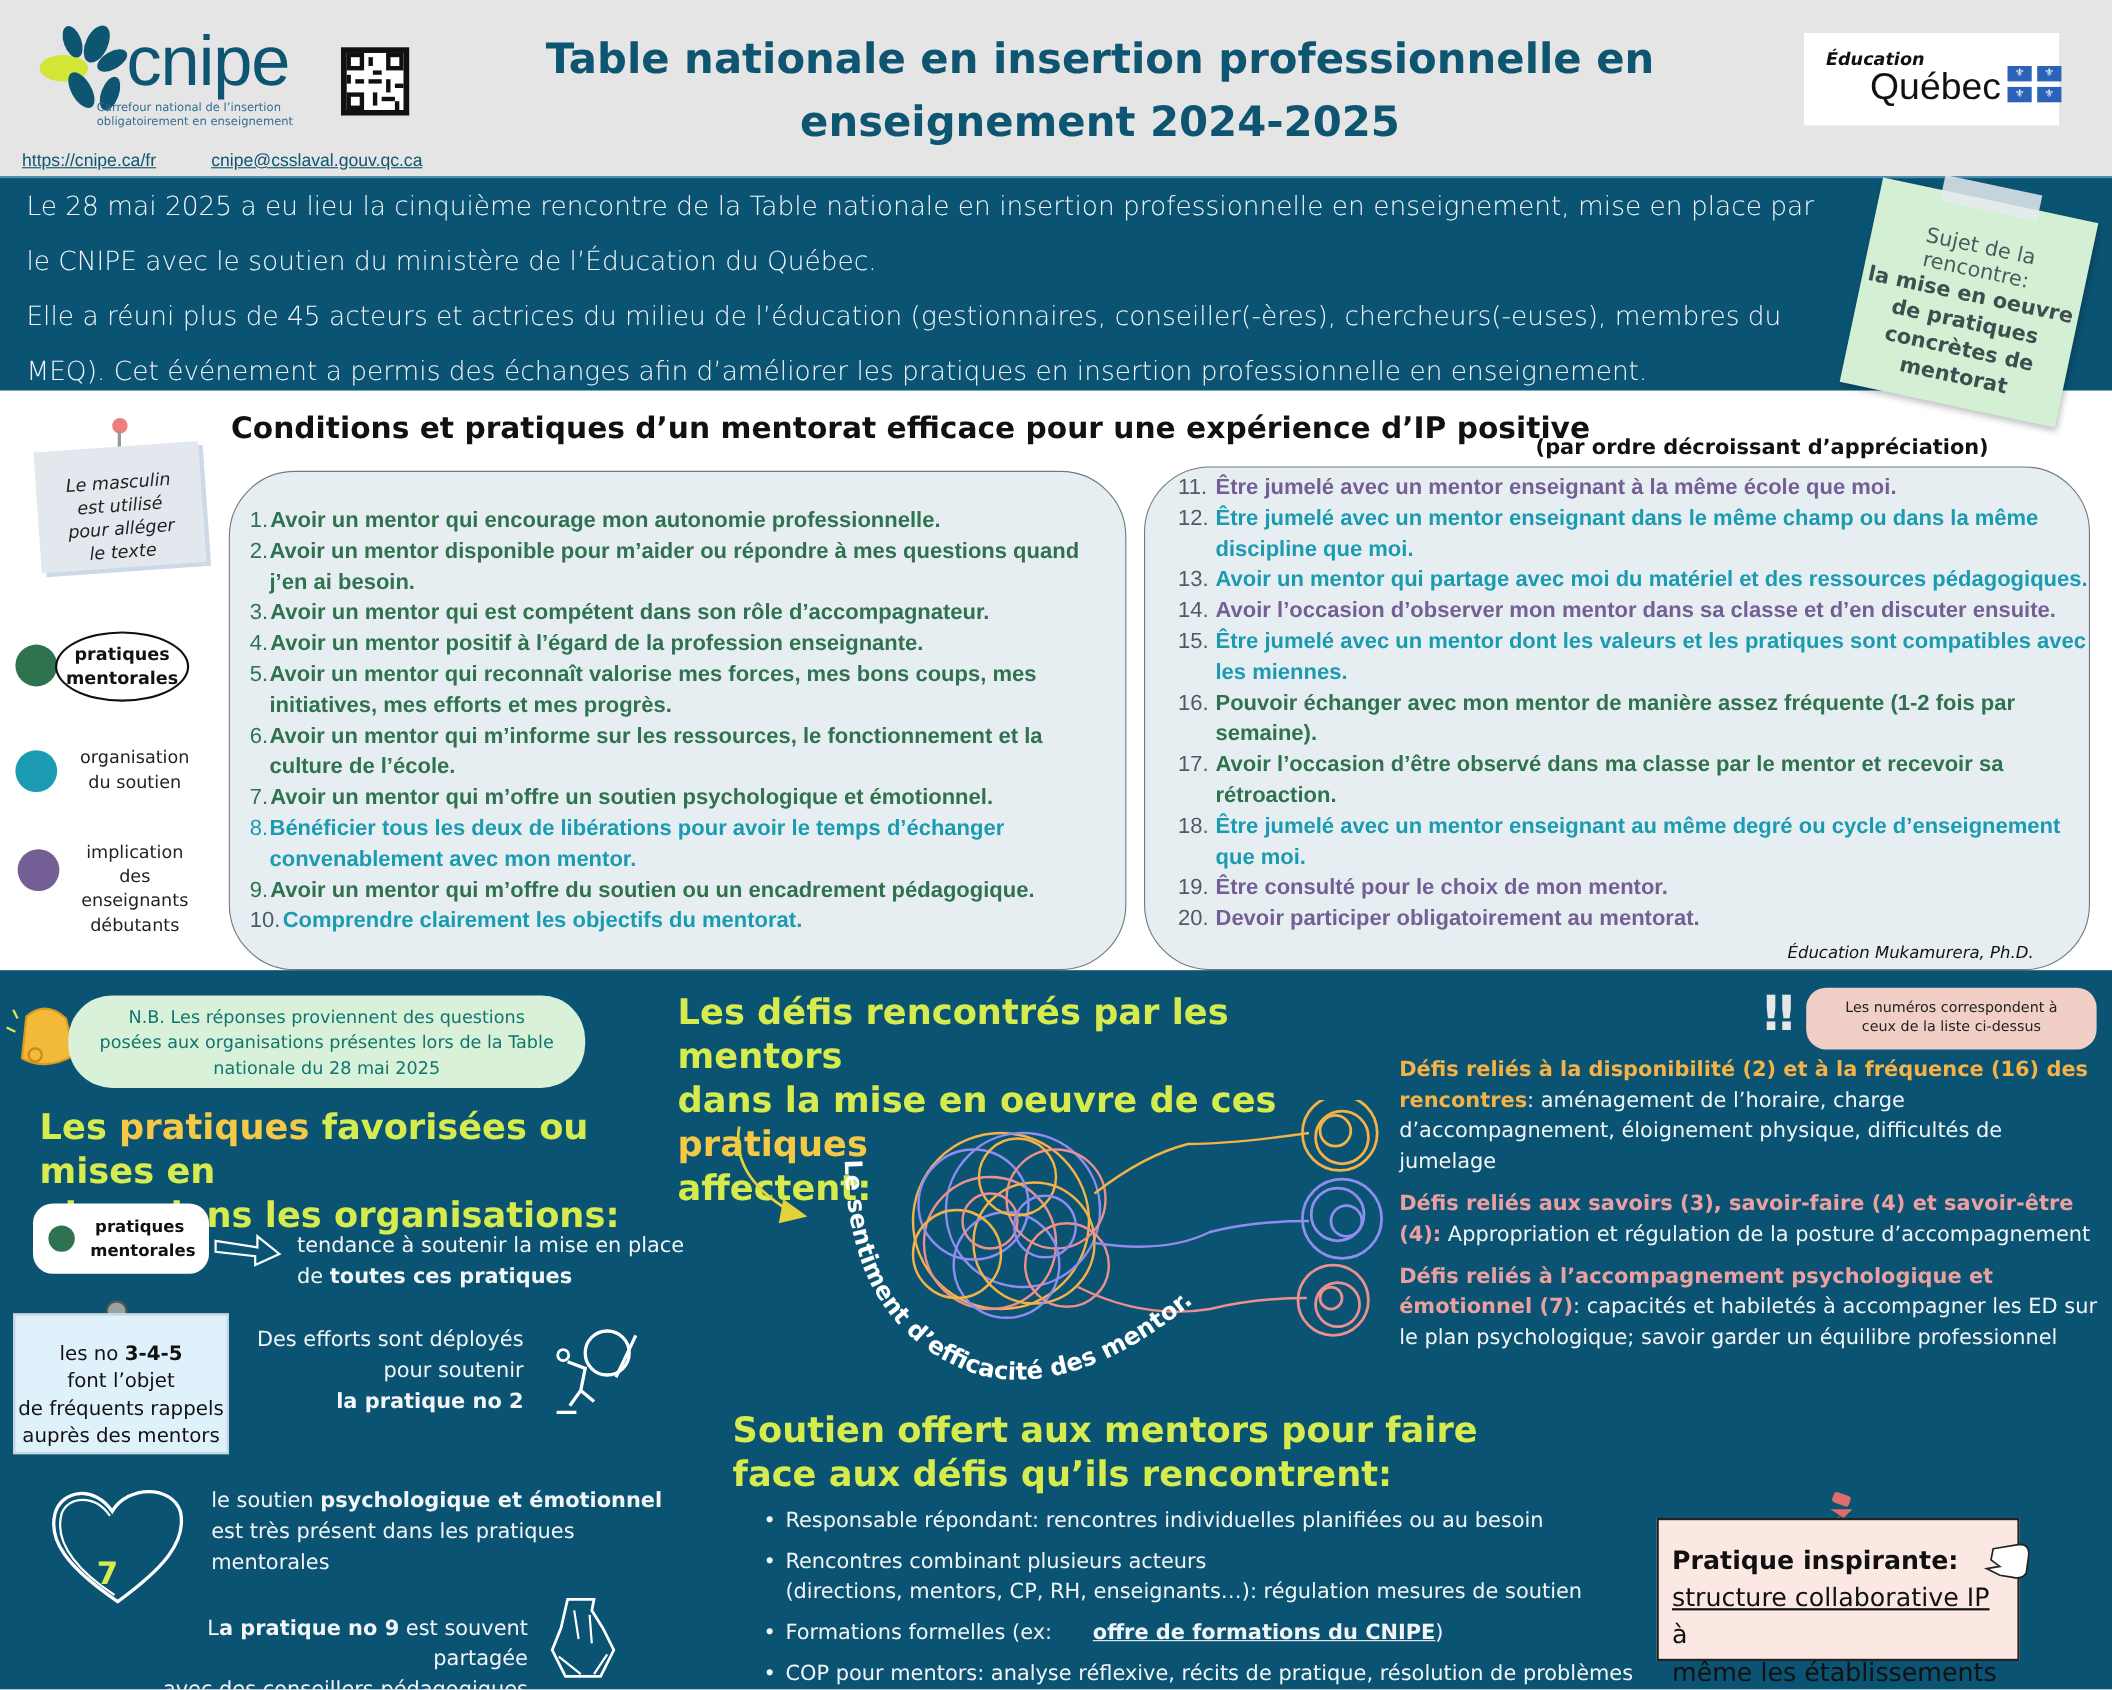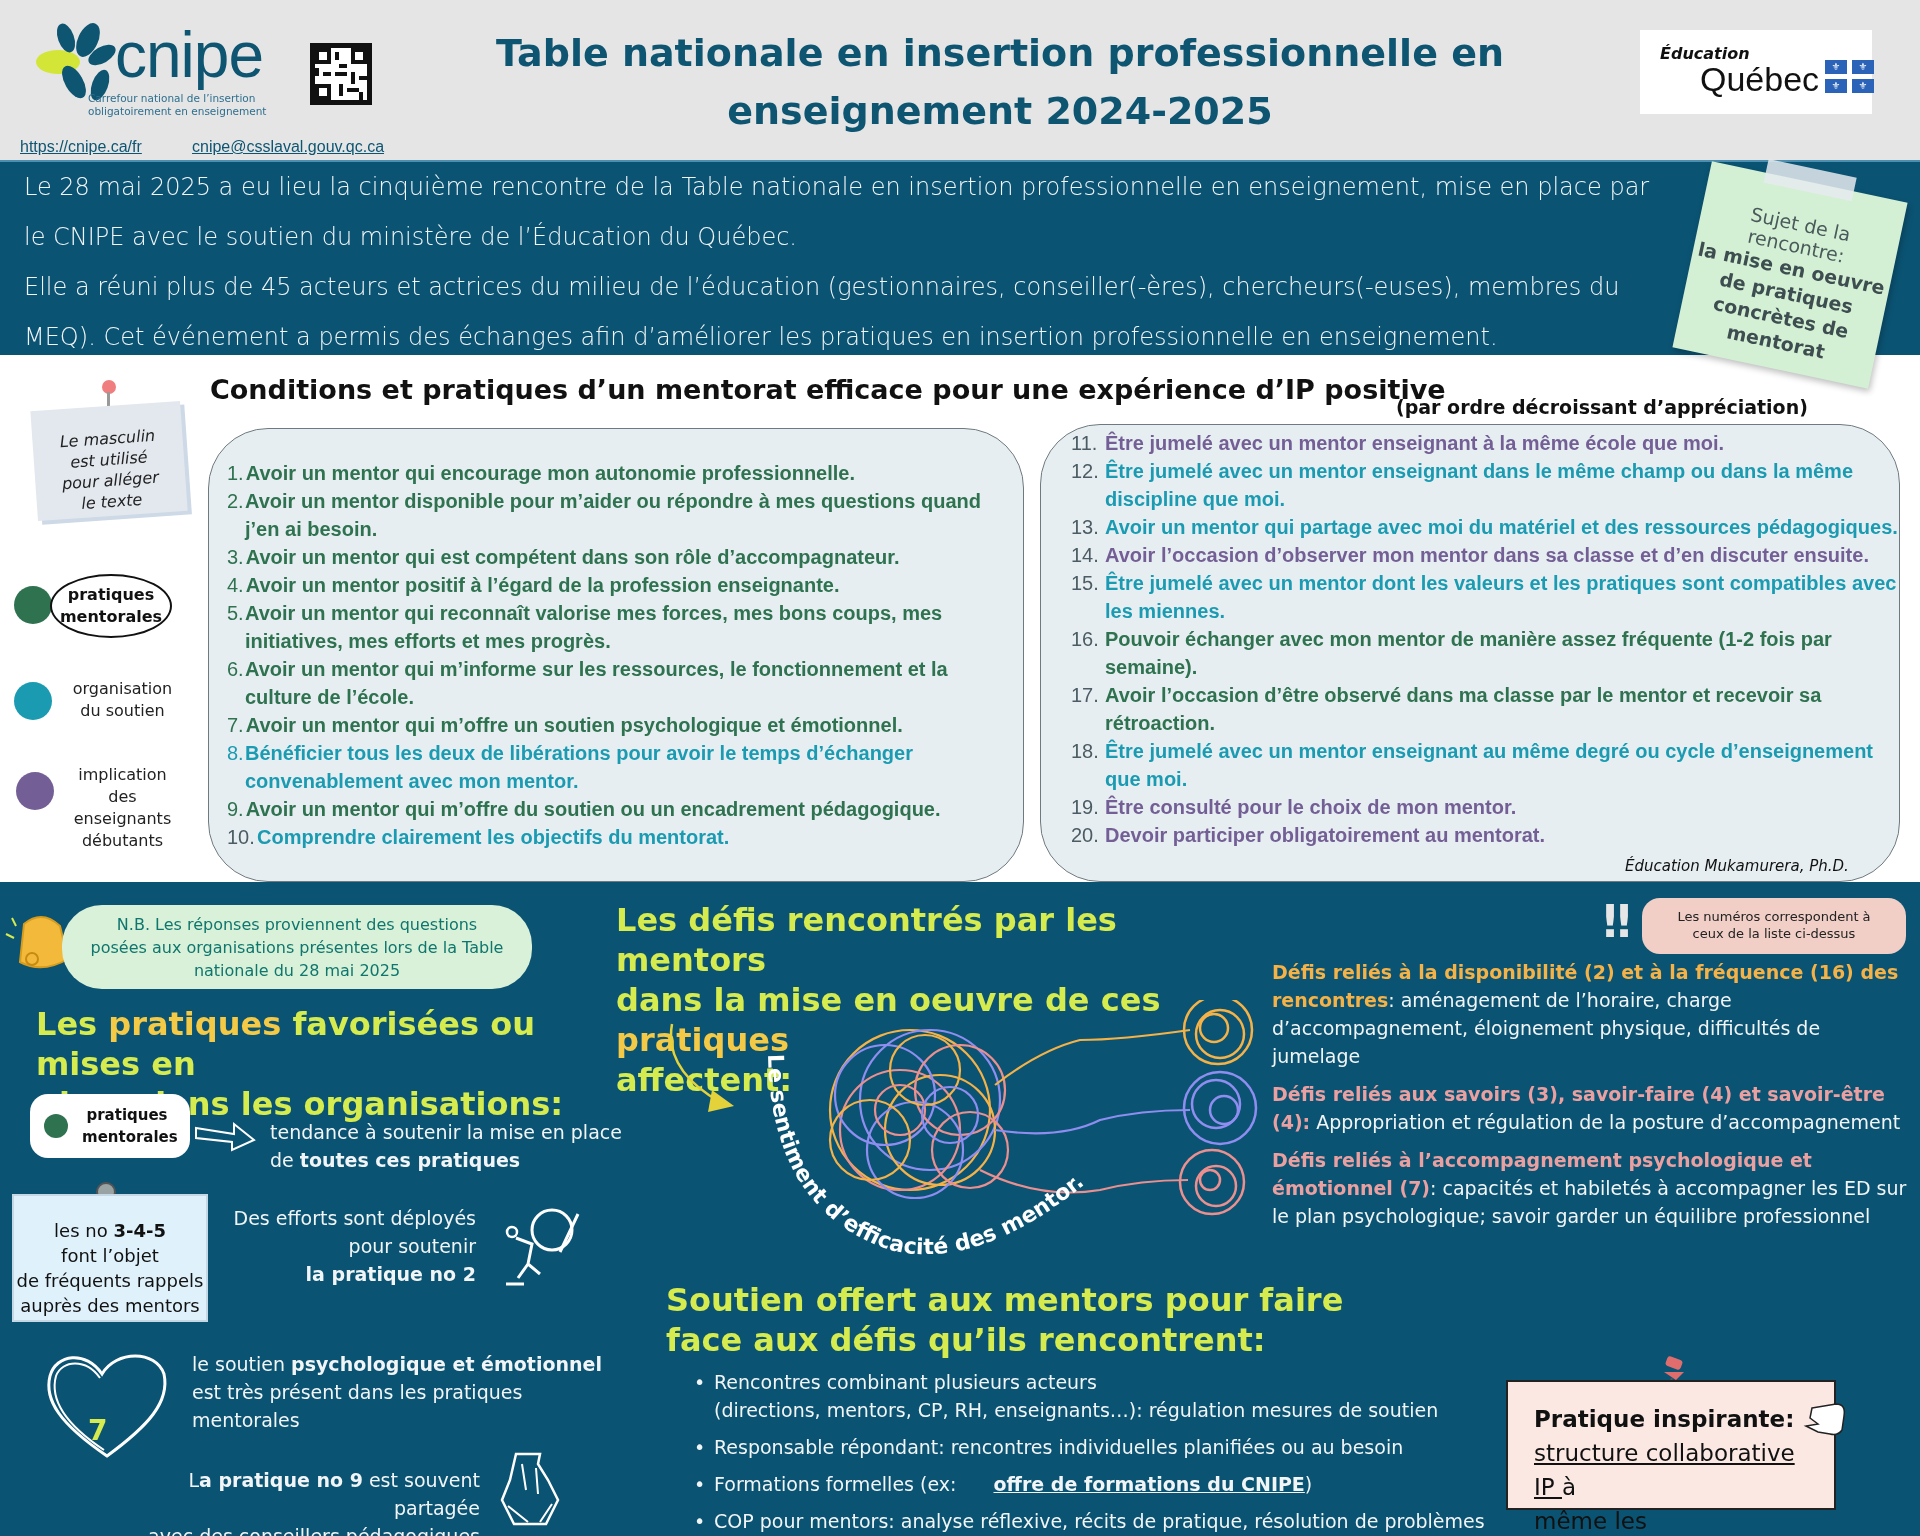--- a/index.html
+++ b/index.html
@@ -68,21 +68,21 @@
   .c-lav { color: #b9a8ee; }
   .c-pink { color: #eaa0a0; }
   .warn-pill { background: #f1cfc7; border-radius: 18px; width: 264px; height: 56px; font-size: 13px; line-height: 17px; color: #222; text-align: center; padding-top: 10px; }
   .excl { font-size: 44px; color: #e6e6e6; font-weight: bold; letter-spacing: -6px; }
 
   .bullets { list-style: none; color: #f2f5f6; font-size: 19px; line-height: 28px; }
   .bullets li { position: relative; padding-left: 20px; margin-bottom: 9px; }
   .bullets li::before { content: "•"; position: absolute; left: 0; }
   .bullets u b { font-weight: bold; margin-left: 31px; }
 
-  .insp-box { background: #fbe8e3; border: 2px solid #222; width: 330px; height: 130px; padding: 20px 26px; font-size: 23px; line-height: 34px; color: #111; }
+  .insp-box { background: #fbe8e3; border: 2px solid #222; width: 330px; height: 130px; padding: 20px 12px; font-size: 23px; line-height: 34px; color: #111; }
   .insp-box .t { font-weight: bold; }
   .insp-box a { color: #111; text-decoration: underline; }
 
   .curve-text { font-weight: bold; font-size: 22px; fill: #ffffff; font-family: "DejaVu Sans", sans-serif; }
 </style>
 </head>
 <body>
 
 <div id="header" class="abs">
 
@@ -415,22 +415,22 @@
   <div>
     <span class="defi-title c-pink">Défis reliés à l’accompagnement psychologique et émotionnel (7)</span><span class="defi-body">: capacités et habiletés à accompagner les ED sur le plan psychologique; savoir garder un équilibre professionnel</span>
   </div>
 </div>
 
 <div class="abs h-yellow" style="left:666px;top:1280px;">
   <div>Soutien offert aux mentors pour faire</div>
   <div>face aux défis qu’ils rencontrent:</div>
 </div>
 <ul class="abs bullets" style="left:694px;top:1368px;width:800px;">
+  <li><span>Responsable répondant: rencontres individuelles planifiées ou au besoin</span></li>
   <li><span>Rencontres combinant plusieurs acteurs</span><br><span>(directions, mentors, CP, RH, enseignants…): régulation mesures de soutien</span></li>
-  <li><span>Responsable répondant: rencontres individuelles planifiées ou au besoin</span></li>
   <li><span>Formations formelles (ex: </span><u><b>offre de formations du CNIPE</b></u><span>)</span></li>
   <li><span>COP pour mentors: analyse réflexive, récits de pratique, résolution de problèmes</span></li>
 </ul>
 
 <svg class="abs" style="left:1656px;top:1356px" width="34" height="40" viewBox="0 0 34 40">
   <rect x="10" y="2" width="16" height="10" rx="3" fill="#e06d6d" transform="rotate(20 18 7)"></rect>
   <path d="M8 16 L28 16 L20 24 Z" fill="#e06d6d"></path>
   <line x1="16" y1="22" x2="10" y2="38" stroke="#555" stroke-width="2"></line>
 </svg>
 <div class="abs insp-box" style="left:1506px;top:1380px;">

